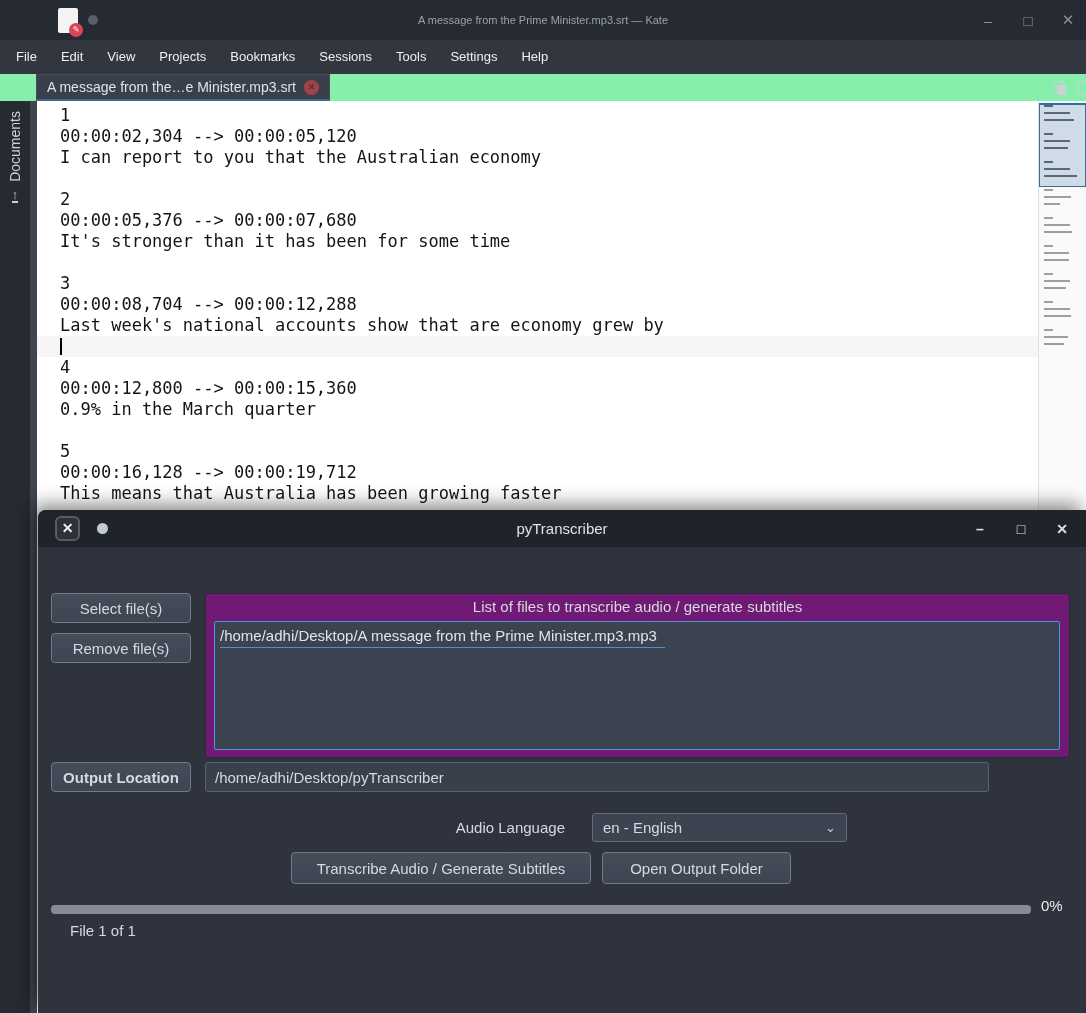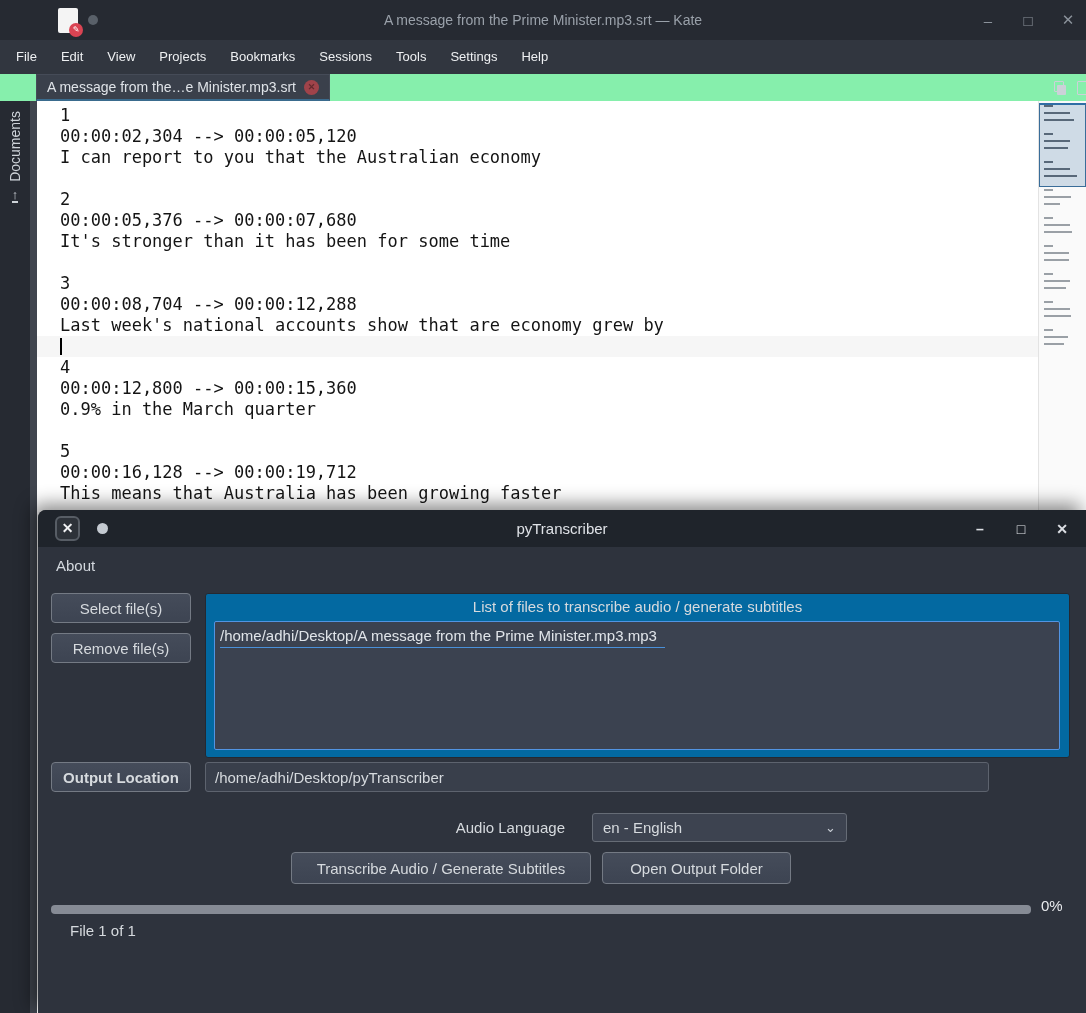--- a/index.html
+++ b/index.html
@@ -10,21 +10,21 @@
   .kate { position:absolute; inset:0; }
   .k-titlebar { position:absolute; left:0; top:0; right:0; height:40px; background:#262a32; }
   .k-appicon { position:absolute; left:58px; top:8px; width:20px; height:25px; background:#f4f4f4;
                border-radius:2px; }
   .k-appicon .badge { position:absolute; right:-5px; bottom:-4px; width:14px; height:14px;
                border-radius:50%; background:#da4453; color:#fff; font-size:8px; line-height:14px;
                text-align:center; }
   .k-dot { position:absolute; left:88px; top:15px; width:10px; height:10px; border-radius:50%;
                background:#596069; }
   .k-title { position:absolute; left:0; right:0; top:0; height:40px; line-height:40px;
-               text-align:center; color:#9aa1aa; font-size:14px; }
+               text-align:center; color:#9aa1aa; font-size:11px; }
   .winbtns { position:absolute; right:10px; top:0; height:40px; display:flex; align-items:center; gap:24px; }
   .winbtn { width:16px; text-align:center; color:#8b929b; font-size:15px; cursor:default; }
   .k-menubar { position:absolute; left:0; top:40px; right:0; height:34px; background:#31363f;
                display:flex; align-items:center; padding-left:4px; }
   .k-menu-item { color:#eef0f2; font-size:13px; padding:0 12px; line-height:34px; }
   .k-tabbar { position:absolute; left:0; top:74px; right:0; height:27px; background:#86efac; }
   .k-tab { position:absolute; left:36px; top:0; height:27px; display:flex; align-items:center; gap:8px;
                padding:0 10px; background:#3a404b; border:1px solid #454b57; border-bottom:2px solid #3a6b8d;
                color:#dfe3e8; font-size:14px; }
   .k-tab-close { width:15px; height:15px; border-radius:50%; background:#a0434a; color:#632a2e;
@@ -77,21 +77,21 @@
   .p-menu-item { display:inline-block; color:#d3d8de; font-size:15px; padding:0 18px; line-height:37px; }
 
   .btn { background:linear-gradient(#454c5a,#3d4452); border:1px solid #747a84; border-radius:4px;
          color:#d6dade; font-size:15px; font-family:"Liberation Sans", sans-serif;
          display:flex; align-items:center; justify-content:center; }
   .b-select  { position:absolute; left:13px; top:83px;  width:140px; height:30px; }
   .b-remove  { position:absolute; left:13px; top:123px; width:140px; height:30px; }
   .b-output  { position:absolute; left:13px; top:252px; width:140px; height:30px;font-weight:bold; }
 
   .groupbox { position:absolute; left:167px; top:83px; width:865px; height:165px;
-         border:1px solid #252931; border-radius:3px; background:#0369a1; }
+         border:1px solid #252931; border-radius:3px; background:#701a75; }
   .gb-title { text-align:center; color:#d6dade; font-size:15px; line-height:26px; }
   .filelist { position:absolute; left:8px; right:9px; top:27px; bottom:7px; background:#3b4250;
          border:1px solid #5294e2; border-radius:2px; padding:3px 5px; }
   .fl-item { display:inline-block; color:#e0e4e9; font-size:15px; line-height:22px;
          border-bottom:1px solid #4a90d9; padding-right:8px; }
 
   .field { position:absolute; background:#393f4b; border:1px solid #5d636e; border-radius:3px;
          color:#d6dade; font-size:15px; font-family:"Liberation Sans", sans-serif; padding:0 9px; }
   .f-output { left:167px; top:252px; width:784px; height:30px; }
 
@@ -231,23 +231,20 @@
     <div class="p-appicon">✕</div>
     <div class="p-dot"></div>
     <div class="p-title">pyTranscriber</div>
     <div class="p-winbtns">
       <div class="p-winbtn">–</div>
       <div class="p-winbtn">□</div>
       <div class="p-winbtn">✕</div>
     </div>
   </div>
 
-  <div class="p-menubar">
-    
-  <span class="p-menu-item">About</span></div>
 
   <button class="btn b-select">Select file(s)</button>
   <button class="btn b-remove">Remove file(s)</button>
 
   <div class="groupbox">
     <div class="gb-title">List of files to transcribe audio / generate subtitles</div>
     <div class="filelist">
 
     <div><span class="fl-item">/home/adhi/Desktop/A message from the Prime Minister.mp3.mp3</span></div>
       </div>

